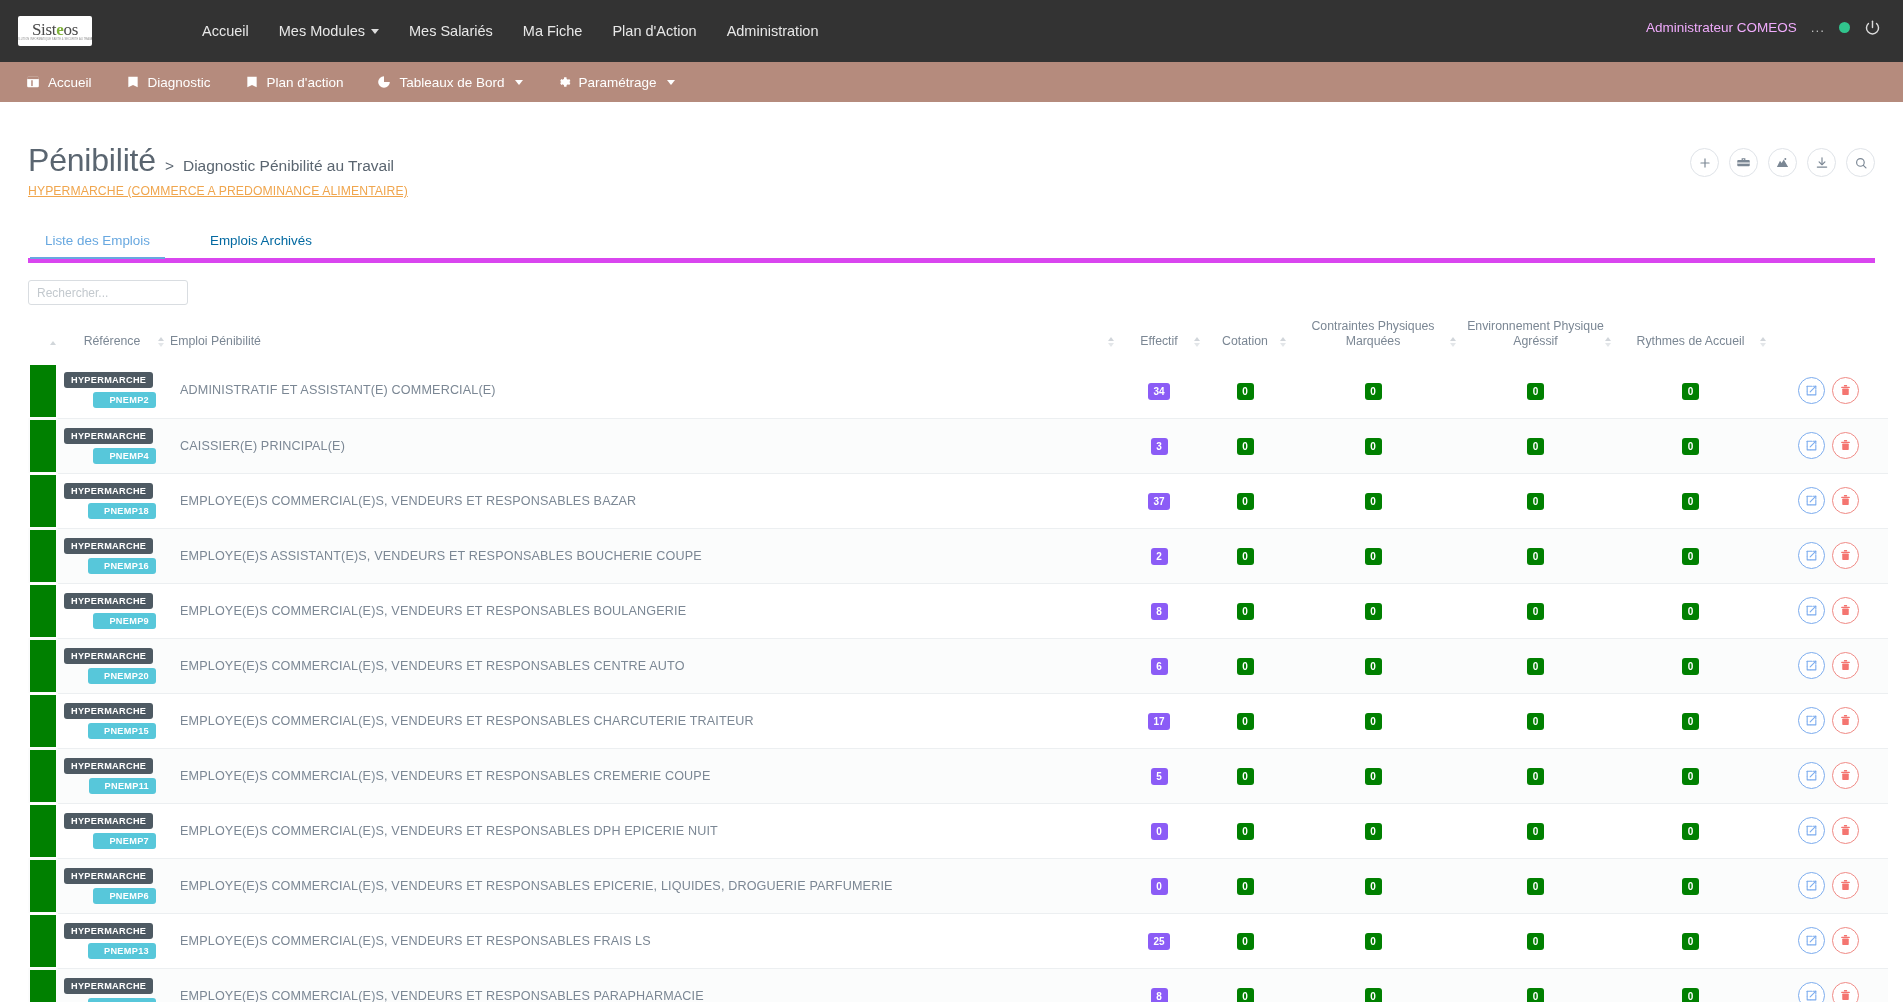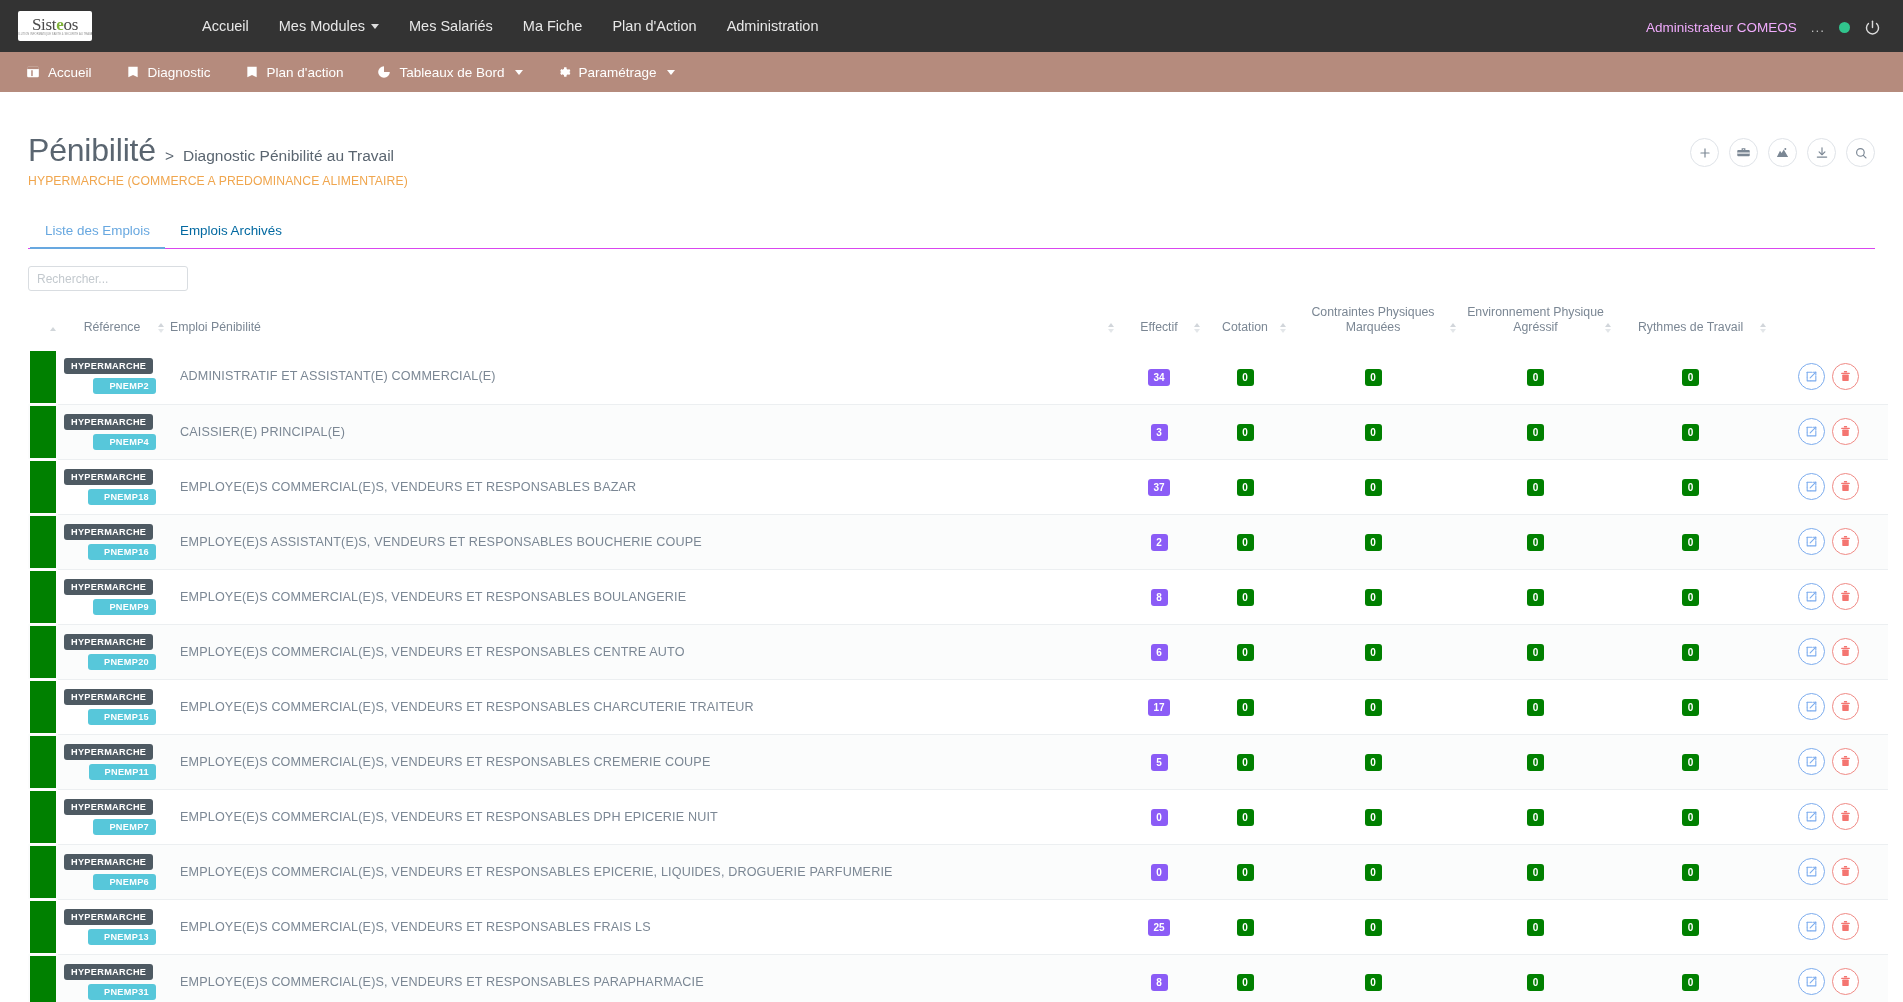--- a/index.html
+++ b/index.html
@@ -5,21 +5,21 @@
   * { box-sizing: border-box; margin: 0; padding: 0; }
   html, body {
     width: 1903px; height: 1002px;
     background: #ffffff;
     font-family: "Liberation Sans", sans-serif;
     overflow: hidden;
   }
 
   
   .topbar {
-    height: 52px;
+    height: 62px;
     background: #333333;
     display: flex;
     align-items: center;
     padding: 0 18px;
     position: relative;
   }
   .logo-box {
     width: 74px; height: 30px;
     background: #ffffff;
     border-radius: 2px;
@@ -108,37 +108,39 @@
   .title-row { display: flex; align-items: baseline; gap: 9px; }
   .page-title {
     font-size: 32px; color: #5a6570; font-weight: normal;
     letter-spacing: -0.2px;
   }
   .page-sub { font-size: 15.5px; color: #5a6570; }
   .page-org {
     font-size: 12.2px; color: #f0a64e;
     letter-spacing: 0.1px;
     margin-top: 5px;
+    text-decoration: underline;
   }
   .head-actions { display: flex; gap: 10px; padding-top: 6px; }
   .circle-btn {
     width: 29px; height: 29px; border-radius: 50%;
     border: 1px solid #dfe3e8;
     display: flex; align-items: center; justify-content: center;
     color: #7b8794;
     cursor: pointer;
     background: #ffffff;
   }
 
   
   .tabs {
     display: flex;
-    border-bottom: 1px solid #d946ef;
+    border-bottom: 5px solid #d946ef;
     margin-top: 26px;
     padding-left: 2px;
+    gap: 30px;
   }
   .tab {
     font-size: 13.4px;
     padding: 9px 15px 10px 15px;
     color: #0369a1;
     cursor: pointer;
     position: relative;
     white-space: nowrap;
   }
   .tab.active { color: #68a8e0; }
@@ -467,21 +469,21 @@
               <span class="dn"></span>
             </span></th>
         <th class="c-cpm"><span>Contraintes Physiques Marquées</span><span class="sorter">
               <span class="up"></span>
               <span class="dn"></span>
             </span></th>
         <th class="c-epa"><span>Environnement Physique Agréssif</span><span class="sorter">
               <span class="up"></span>
               <span class="dn"></span>
             </span></th>
-        <th class="c-rdt"><span>Rythmes de Travail</span><span class="sorter">
+        <th class="c-rdt"><span>Rythmes de Accueil</span><span class="sorter">
               <span class="up"></span>
               <span class="dn"></span>
             </span></th>
         <th class="c-act"></th>
       </tr>
     </thead>
     <tbody id="tbody">
         <tr class="even">
           <td class="bar-cell">
             <div class="green-bar"></div>

